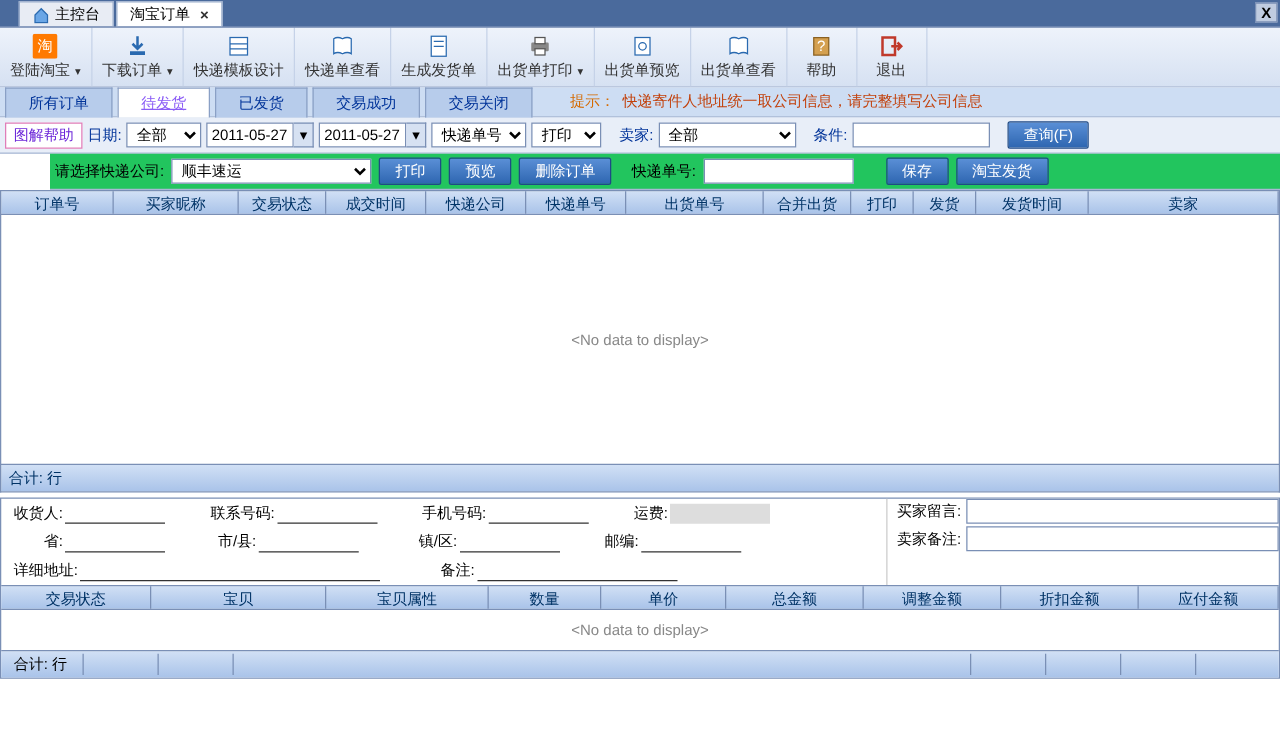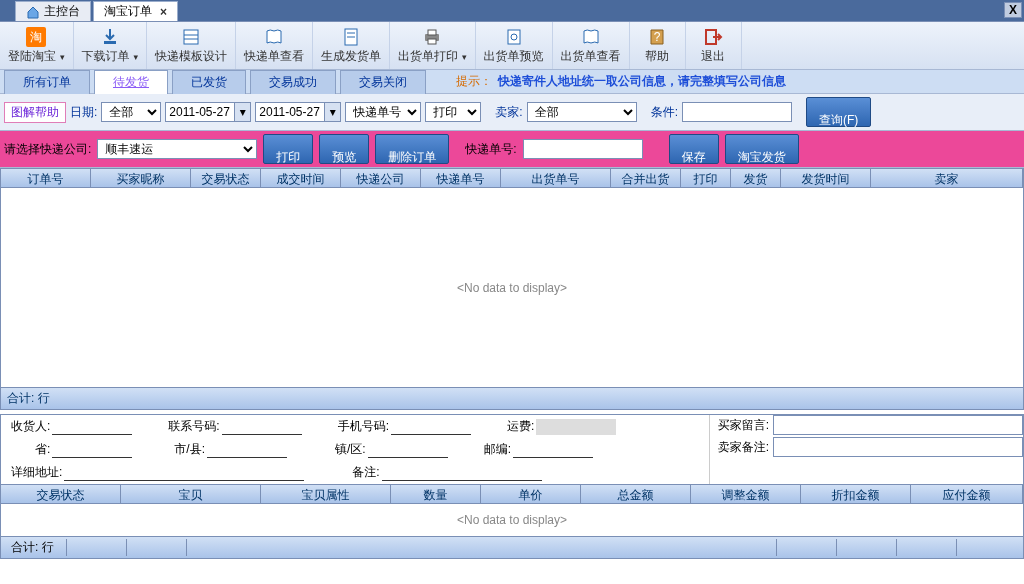--- a/index.html
+++ b/index.html
@@ -16,32 +16,32 @@
 .tbtn { display:flex; flex-direction:column; align-items:center; justify-content:center; padding: 2px 8px; border-right:1px solid #c5d2e8; cursor:pointer; min-width:56px; }
 .tbtn .ico { width:22px; height:22px; display:flex; align-items:center; justify-content:center; font-size:18px; }
 .tbtn .lbl { font-size:12px; color:#333; white-space:nowrap; display:flex; align-items:center; gap:2px; }
 .dd-arrow::after { content:"▾"; font-size:9px; color:#333; margin-left:2px; }
 
 .subtabs { height: 24px; display:flex; align-items:center; background:#cdddf3; border-bottom:1px solid #a8b8d4; }
 .subtab { padding: 3px 18px; border:1px solid #8aa0c5; border-bottom:none; background:#b7cceb; margin-left:4px; color:#003399; cursor:pointer; }
 .subtab.active { background:#fff; color:#8b5cf6;text-decoration:underline; }
 .hint { margin-left: 30px; display:flex; gap:6px; }
 .hint .h1 { color:#d56a00; }
-.hint .h2 { color:#1d4ed8;font-weight:bold; }
+.hint .h2 { color:#c2410c; }
 
 .filterbar { background:#e8eef8; padding:3px 4px; display:flex; align-items:center; gap:4px; border-bottom:1px solid #a8b8d4; }
 .filterbar label { color:#003399; }
 .pinkbtn { background:#fff; border:1px solid #e07db8; color:#6d28d9; padding:1px 6px; cursor:pointer; }
 select, input[type=text] { border:1px solid #7a8fb5; background:#fff; height:20px; padding:0 3px; font-size:12px; }
 .datebox { display:flex; align-items:center; }
 .datebox input { width:70px; }
 .datebox .ddbtn { width:16px; height:20px; background:#d6e1f2; border:1px solid #7a8fb5; border-left:none; text-align:center; line-height:18px; cursor:pointer; }
-.bluebtn { background: linear-gradient(#5a8fd6,#2e66b1); color:#fff; border:1px solid #1f4a85; padding:14px 12px; cursor:pointer; border-radius:2px; height:22px; }
-
-.actionbar { background:#ec4899; padding:3px 4px; display:flex; align-items:center; gap:6px; border-bottom:1px solid #a8b8d4; }
+.bluebtn { background: linear-gradient(#5a8fd6,#2e66b1); color:#fff; border:1px solid #1f4a85; padding:2px 12px; cursor:pointer; border-radius:2px; height:22px; }
+
+.actionbar { background:#22c55e; padding:3px 4px; display:flex; align-items:center; gap:6px; border-bottom:1px solid #a8b8d4;margin-left:40px; }
 
 .gridhead { display:flex; background: linear-gradient(#d1e0f5,#a9c3e9); border:1px solid #7a8fb5; height:20px; }
 .gridhead .col { border-right:1px solid #7a8fb5; text-align:center; color:#003366; padding:2px 0; }
 .gridbody { height:200px; border:1px solid #7a8fb5; border-top:none; display:flex; align-items:center; justify-content:center; color:#888; font-family: "Courier New", monospace; }
 .gridfoot { background: linear-gradient(#d1e0f5,#a9c3e9); border:1px solid #7a8fb5; border-top:none; padding:2px 6px; color:#003366; }
 
 .detail { border:1px solid #7a8fb5; margin-top:4px; }
 .detailrow { display:flex; padding:3px 10px; gap:6px; }
 .detailrow .field { display:flex; align-items:center; gap:2px; }
 .detailrow .uline { border-bottom:1px solid #333; min-width:80px; display:inline-block; height:16px; }

